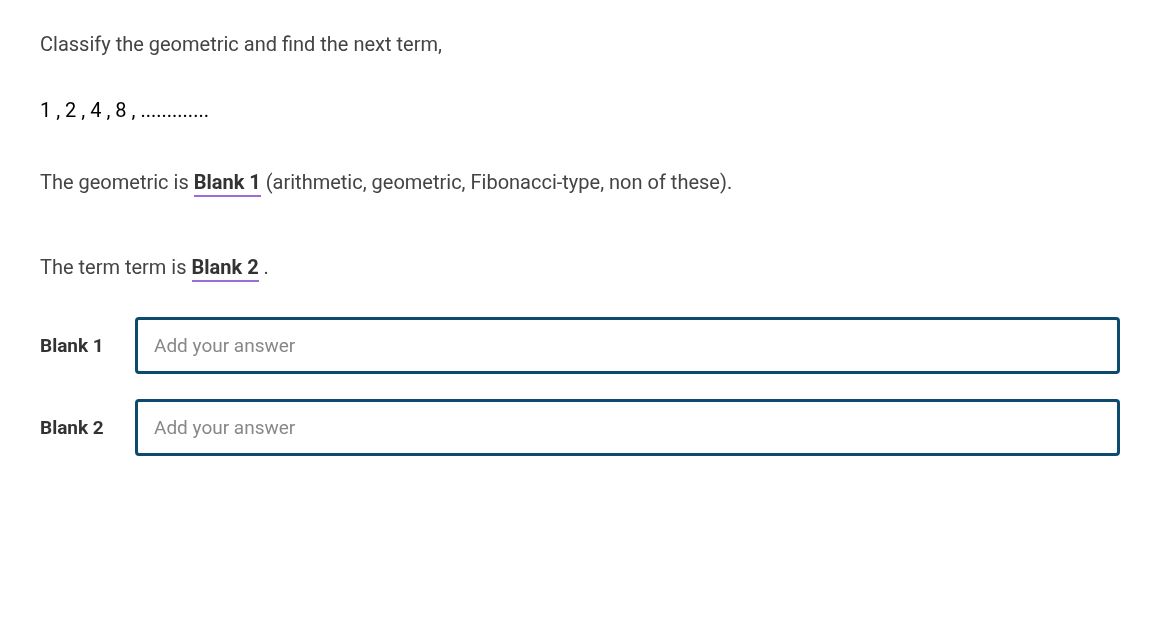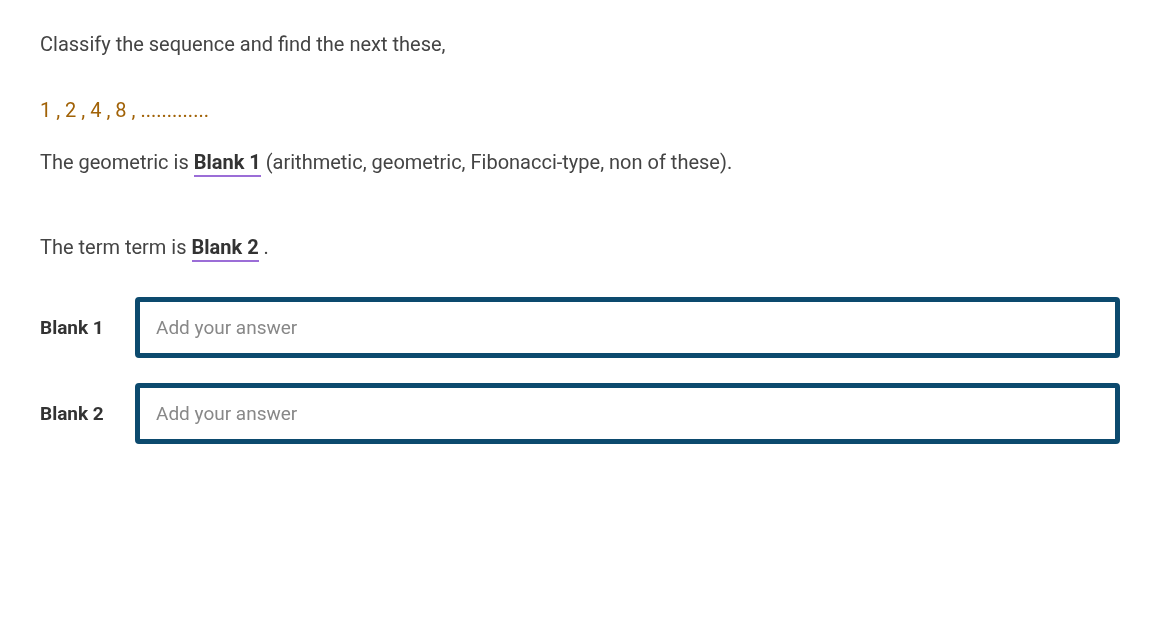--- a/index.html
+++ b/index.html
@@ -16,22 +16,22 @@
       color: #333;
     }
     .question-text {
       font-size: 20px;
       color: #444;
       margin-bottom: 40px;
       line-height: 1.4;
     }
     .sequence-text {
       font-size: 20px;
-      color: #a16207;
-      margin-bottom: 25px;
+      color: #000000;
+      margin-bottom: 45px;
     }
     .statement-text {
       font-size: 20px;
       color: #444;
       margin-bottom: 55px;
       line-height: 1.5;
     }
     .statement-text-2 {
       font-size: 20px;
       color: #444;
@@ -53,34 +53,34 @@
     .answer-label {
       font-weight: 700;
       font-size: 19px;
       color: #333;
       min-width: 80px;
     }
     .answer-input {
       flex: 1;
       padding: 14px 16px;
       font-size: 19px;
-      border: 5px solid #0c4a6e;
+      border: 3px solid #0c4a6e;
       border-radius: 4px;
       color: #333;
       font-family: inherit;
       outline: none;
     }
     .answer-input::placeholder {
       color: #888;
     }
   </style>
 </head>
 <body>
 
-<div class="question-text">Classify the sequence and find the next these,</div>
+<div class="question-text">Classify the geometric and find the next term,</div>
 
 <div class="sequence-text">1 , 2 , 4 , 8 , .............</div>
 
 <div class="statement-text">
   <span>The geometric is </span><span class="blank-label">Blank 1</span><span> (arithmetic, geometric, Fibonacci-type, non of these).</span>
 </div>
 
 <div class="statement-text-2">
   <span>The term term is </span><span class="blank-label">Blank 2</span><span> .</span>
 </div>

